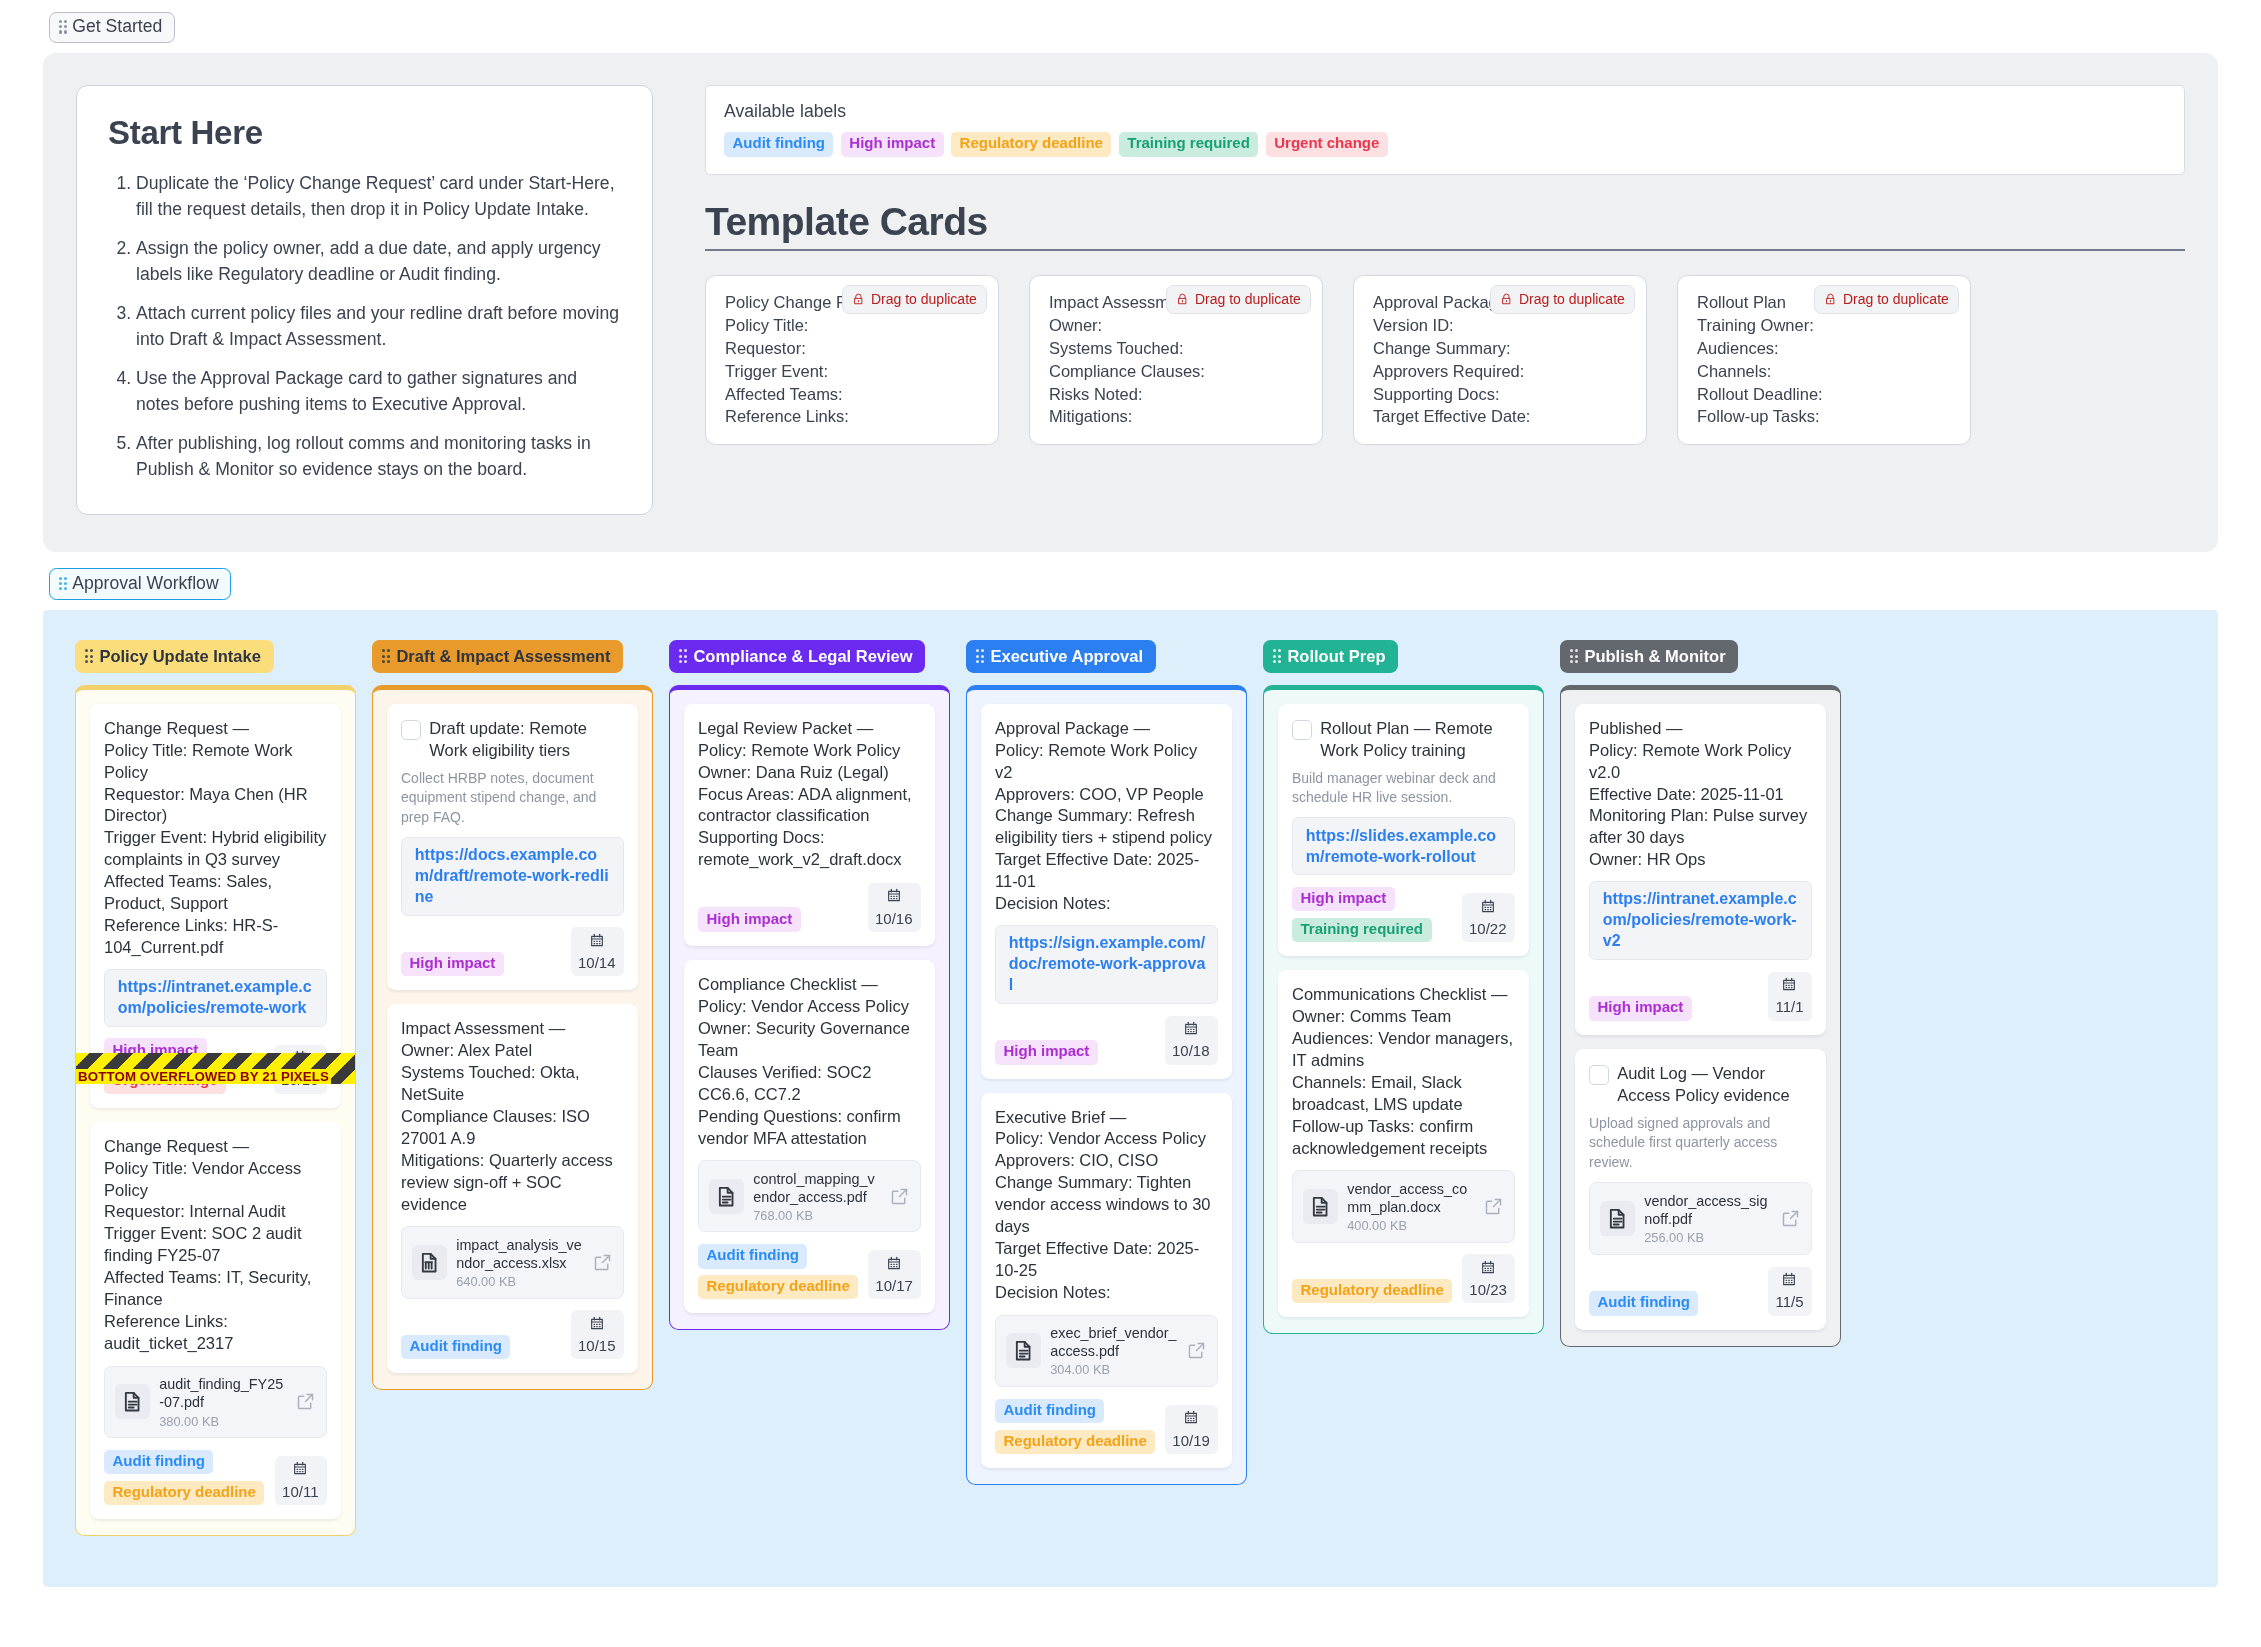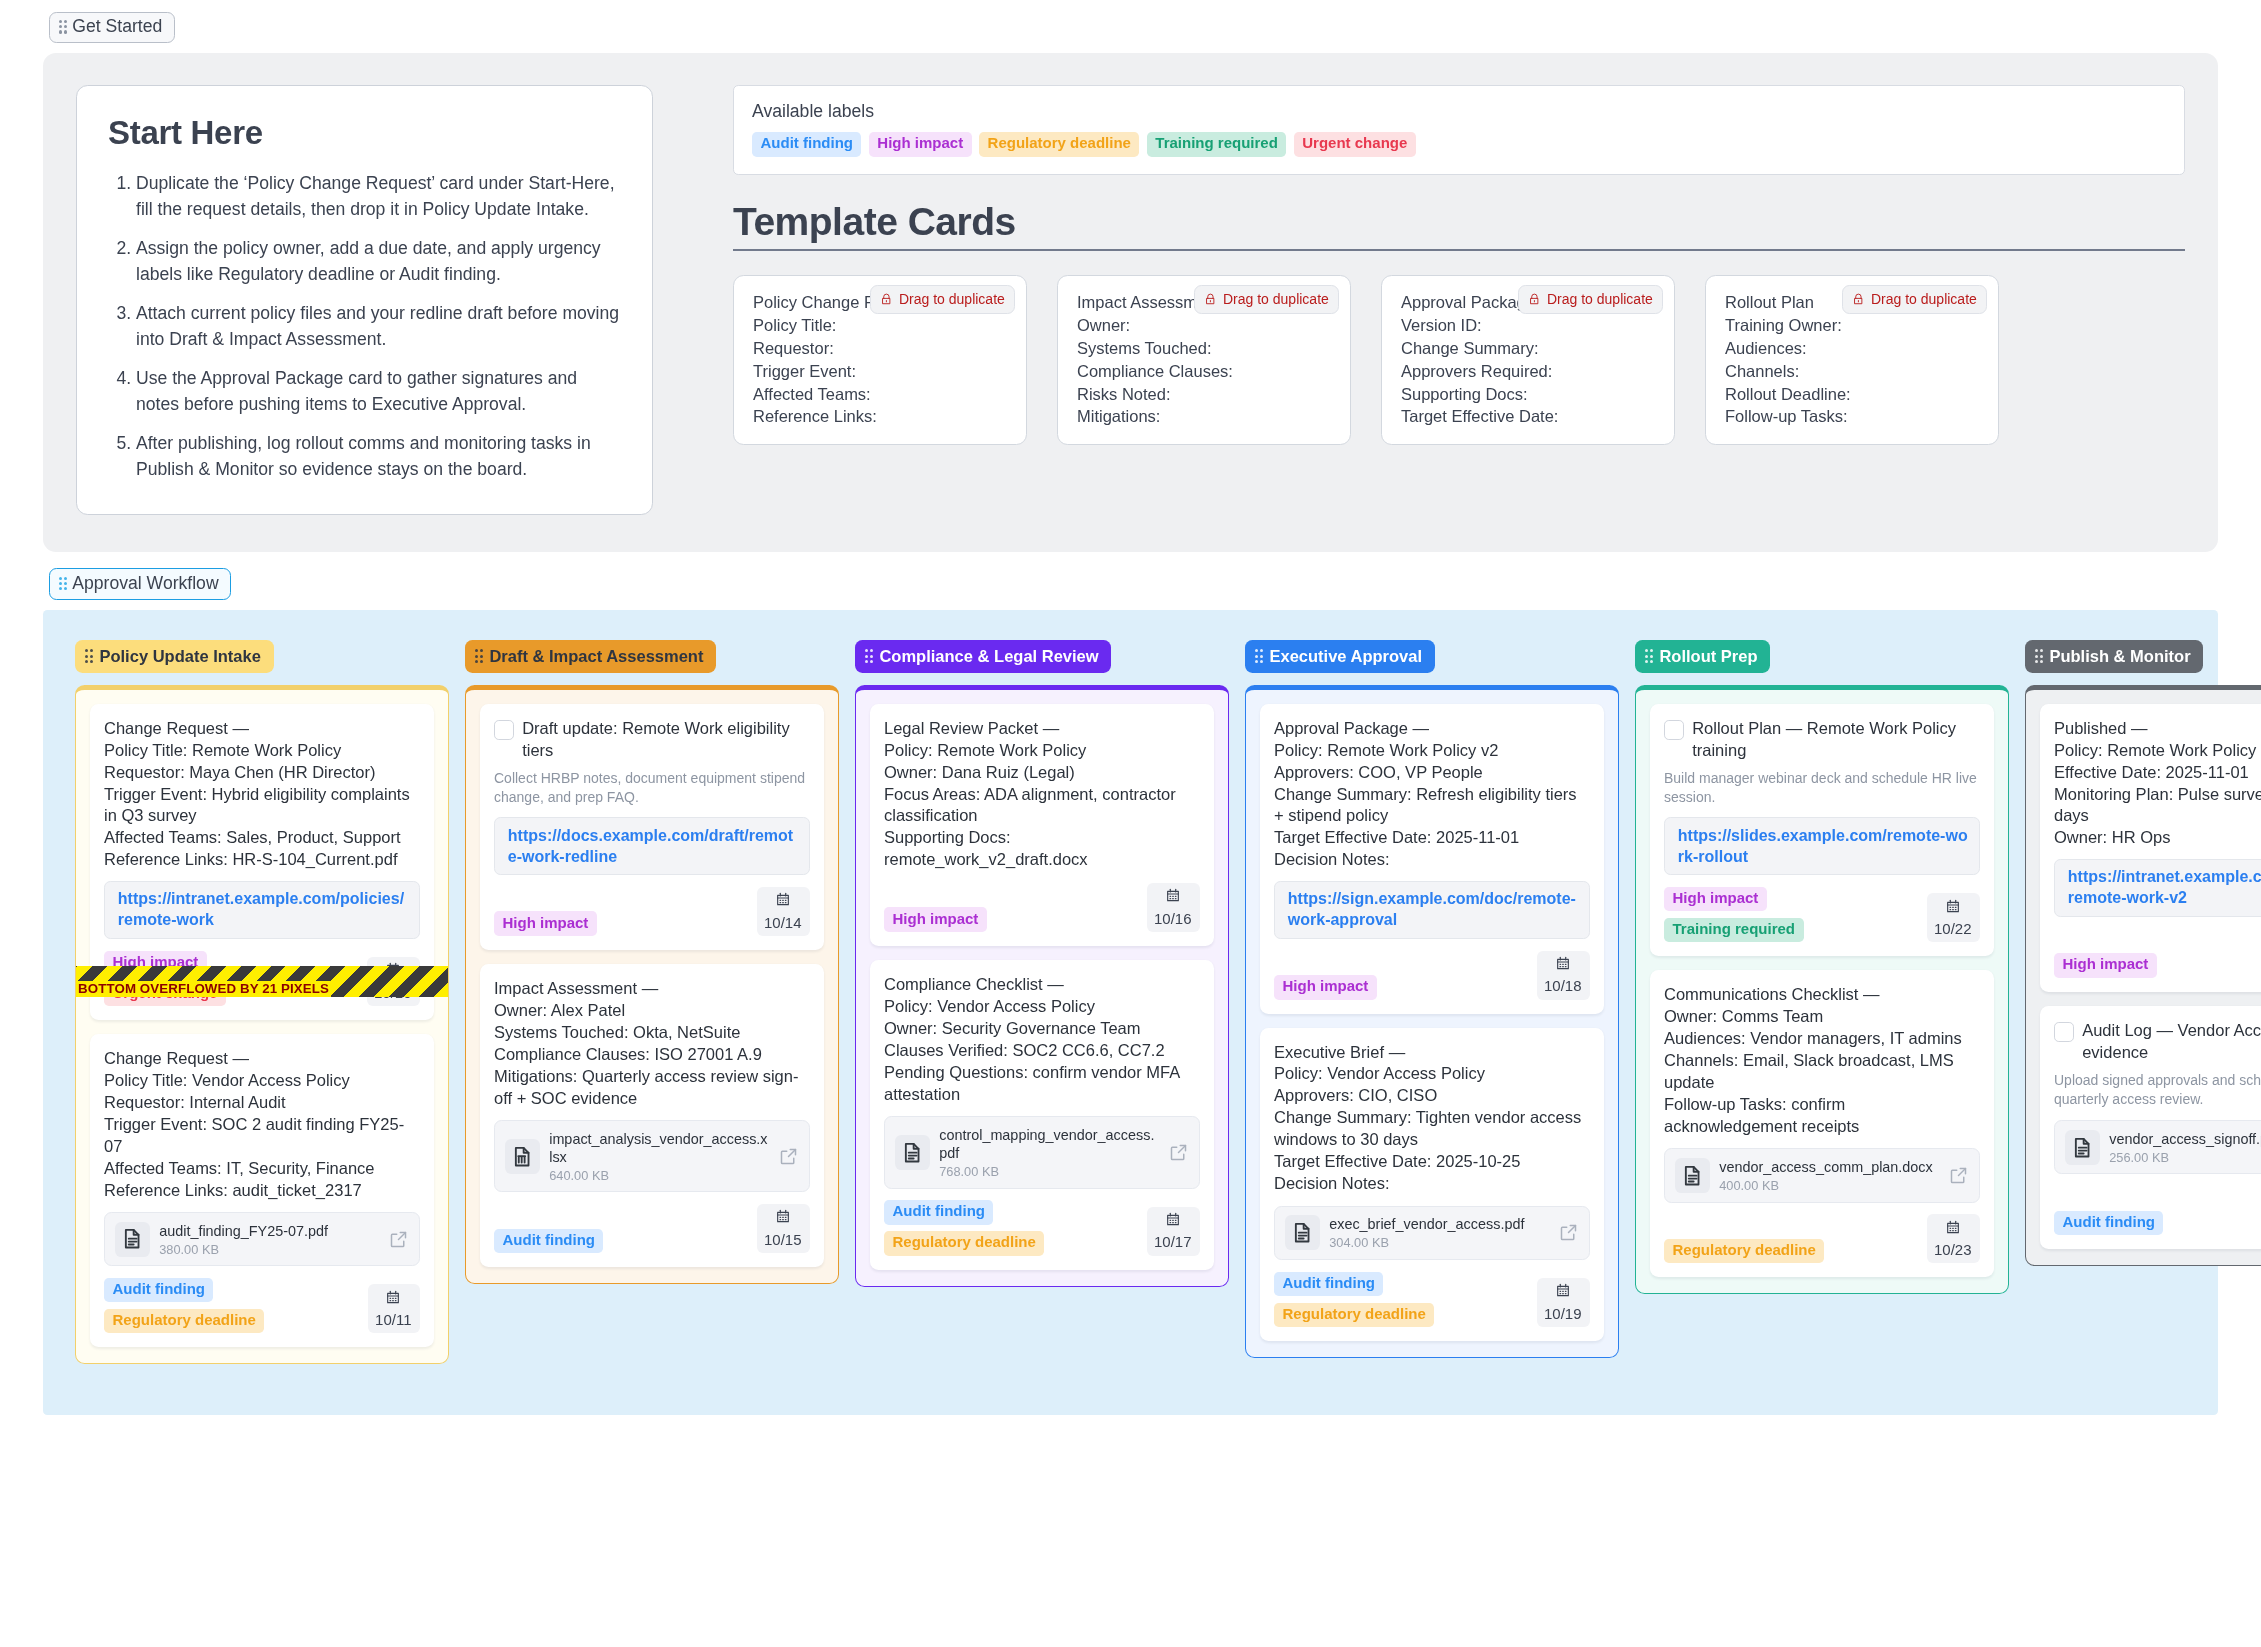--- a/index.html
+++ b/index.html
@@ -43,21 +43,21 @@
   .grip i { width: 3.2px; height: 3.2px; border-radius: 50%; background: #8a93a1; display: block; }
   .section-tab.workflow .grip i { background: #46b4ea; }
 
   
   .getstarted-panel {
     margin: 9.6px 43px 0 43px;
     background: #eff0f2;
     border-radius: 13px;
     padding: 32px 33px 37px 33px;
     display: flex;
-    gap: 80px;
+    gap: 52px;
     align-items: flex-start;
   }
 
   .start-here-card {
     width: 577px;
     flex: none;
     background: #ffffff;
     border: 1.6px solid #cdd2da;
     border-radius: 11.7px;
     padding: 28px 31px 31px 31px;
@@ -150,21 +150,21 @@
   
   .board {
     margin: 10.6px 43px 0 43px;
     background: #ddeffa;
     border-radius: 4.3px;
     padding: 30px 32px 51px 32px;
     display: flex;
     gap: 16px;
     align-items: flex-start;
   }
-  .column { width: 374px; flex: none; }
+  .column { width: 281px; flex: none; }
   .col-header {
     display: inline-flex;
     align-items: center;
     gap: 6.4px;
     border-radius: 7.4px;
     padding: 6.4px 12.8px 7.4px 9.6px;
     font-size: 16.5px;
     font-weight: bold;
     white-space: nowrap;
     margin-bottom: 11.7px;

